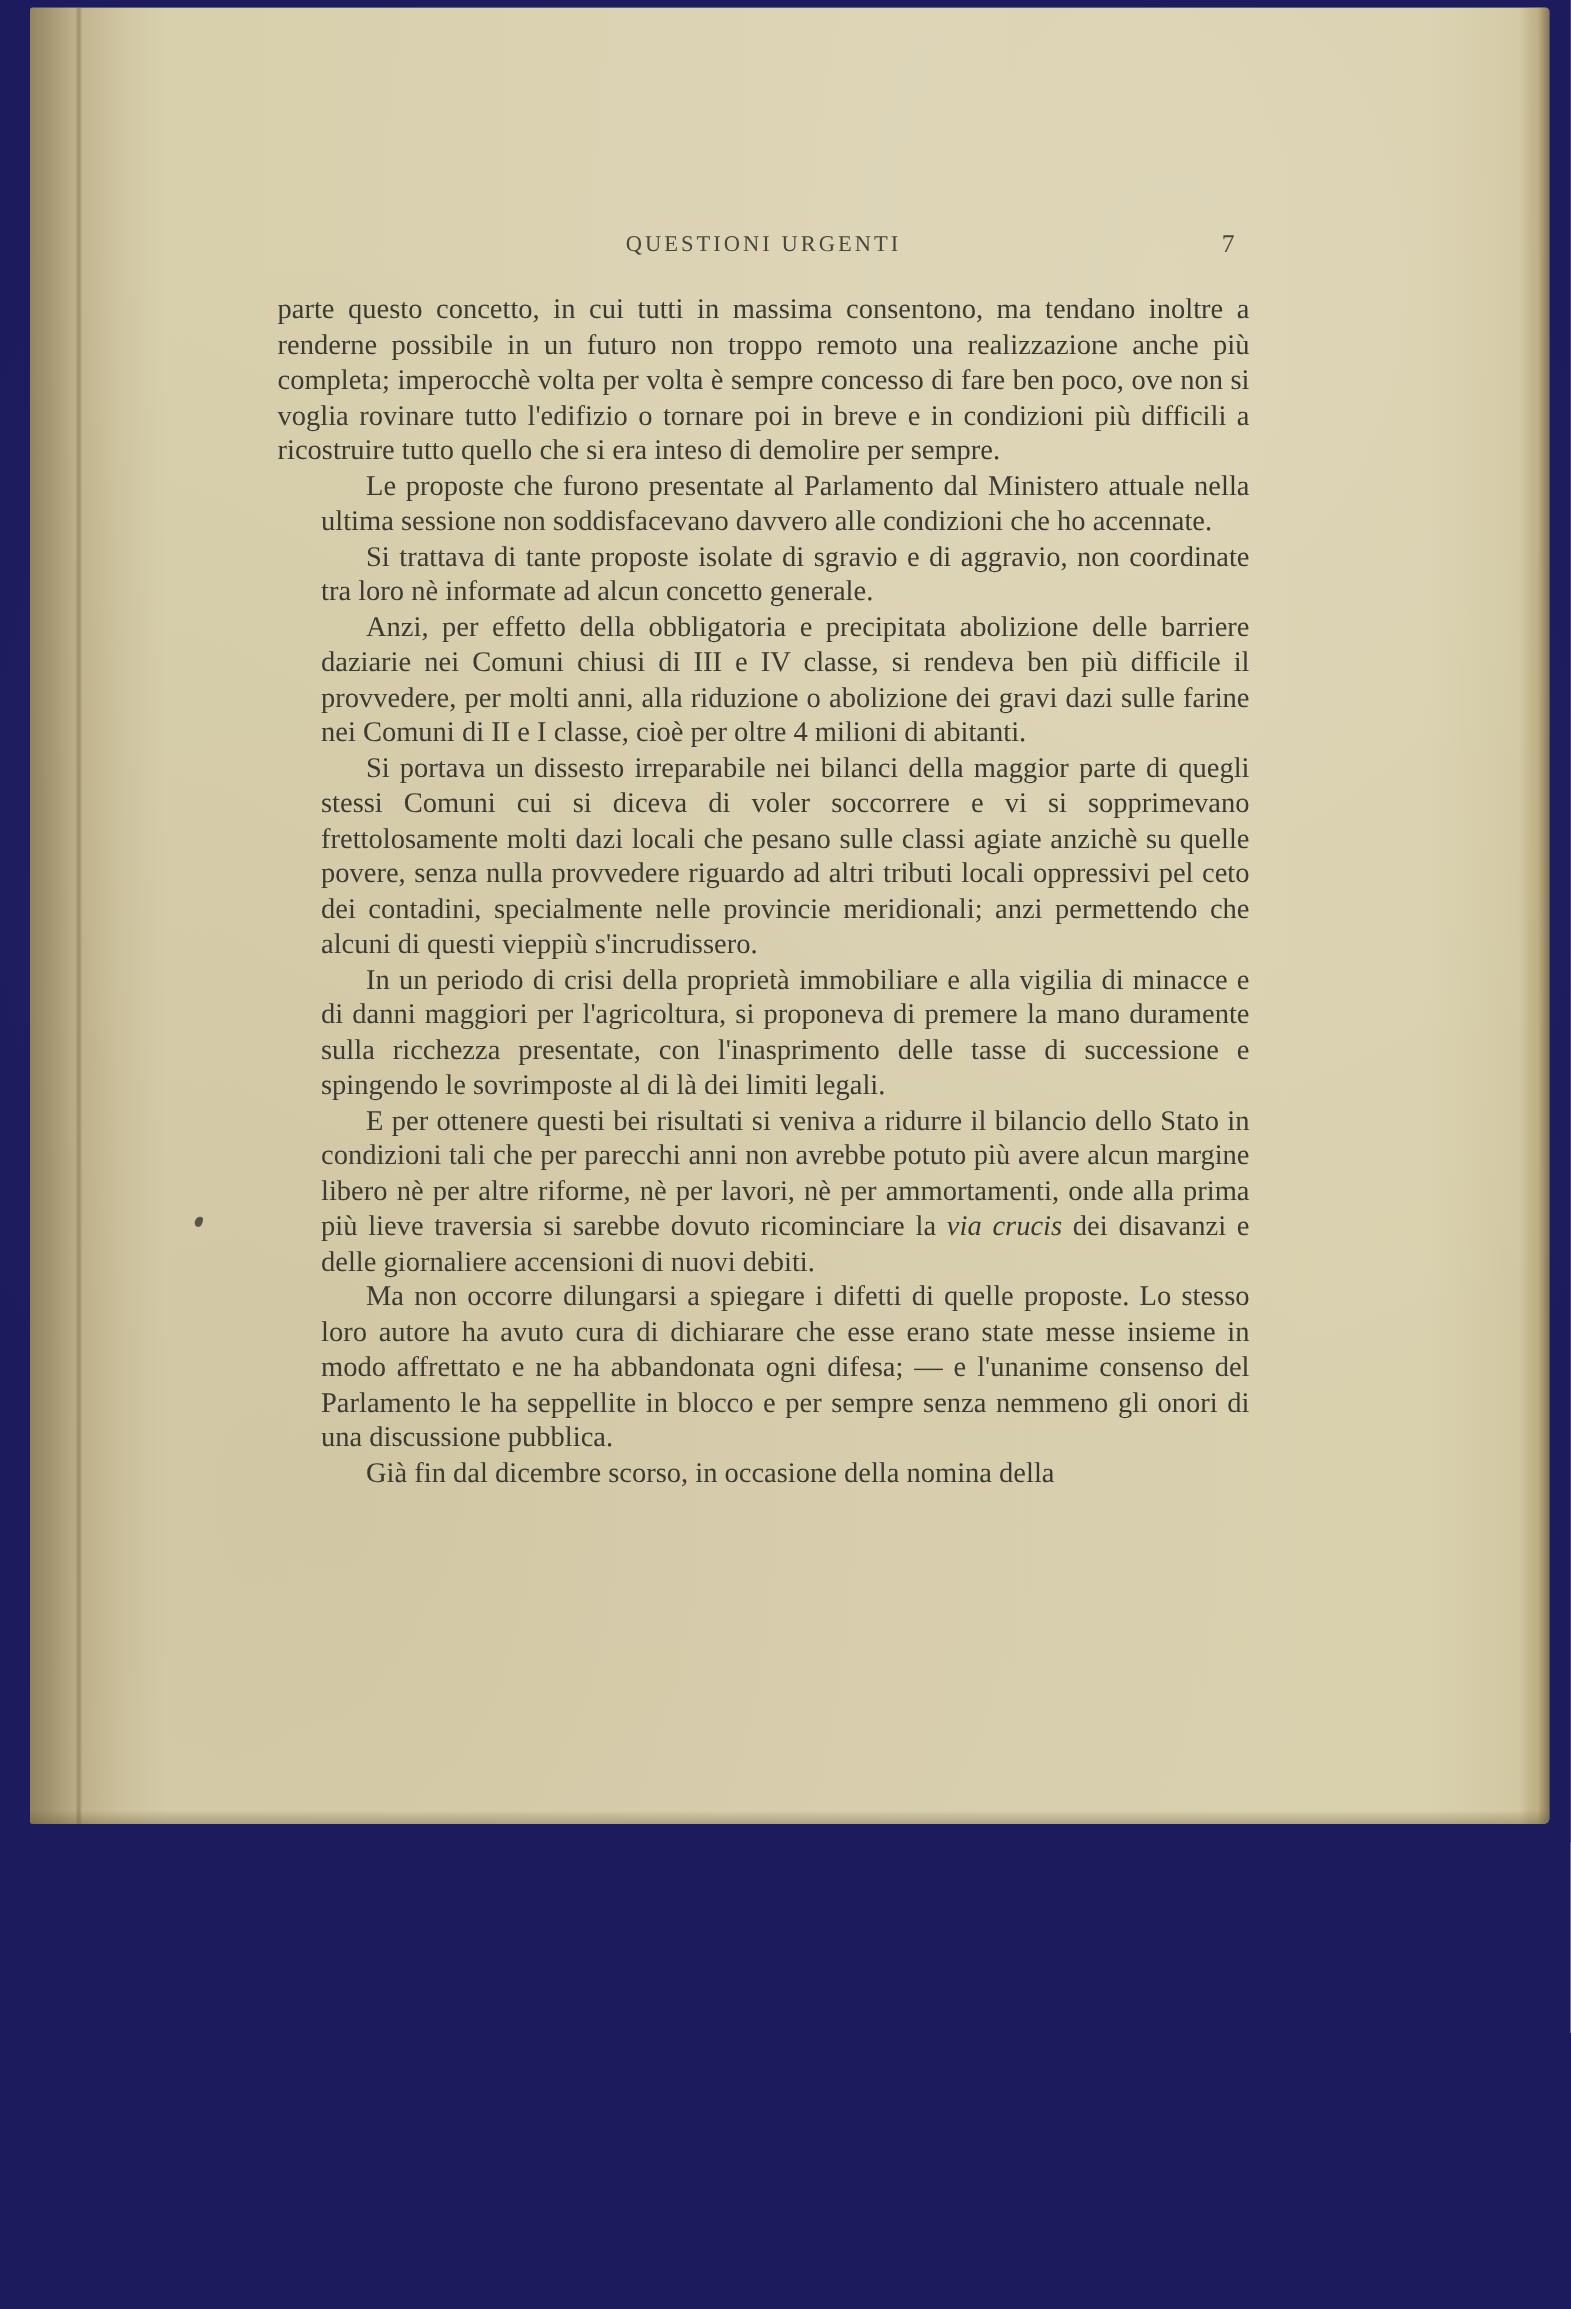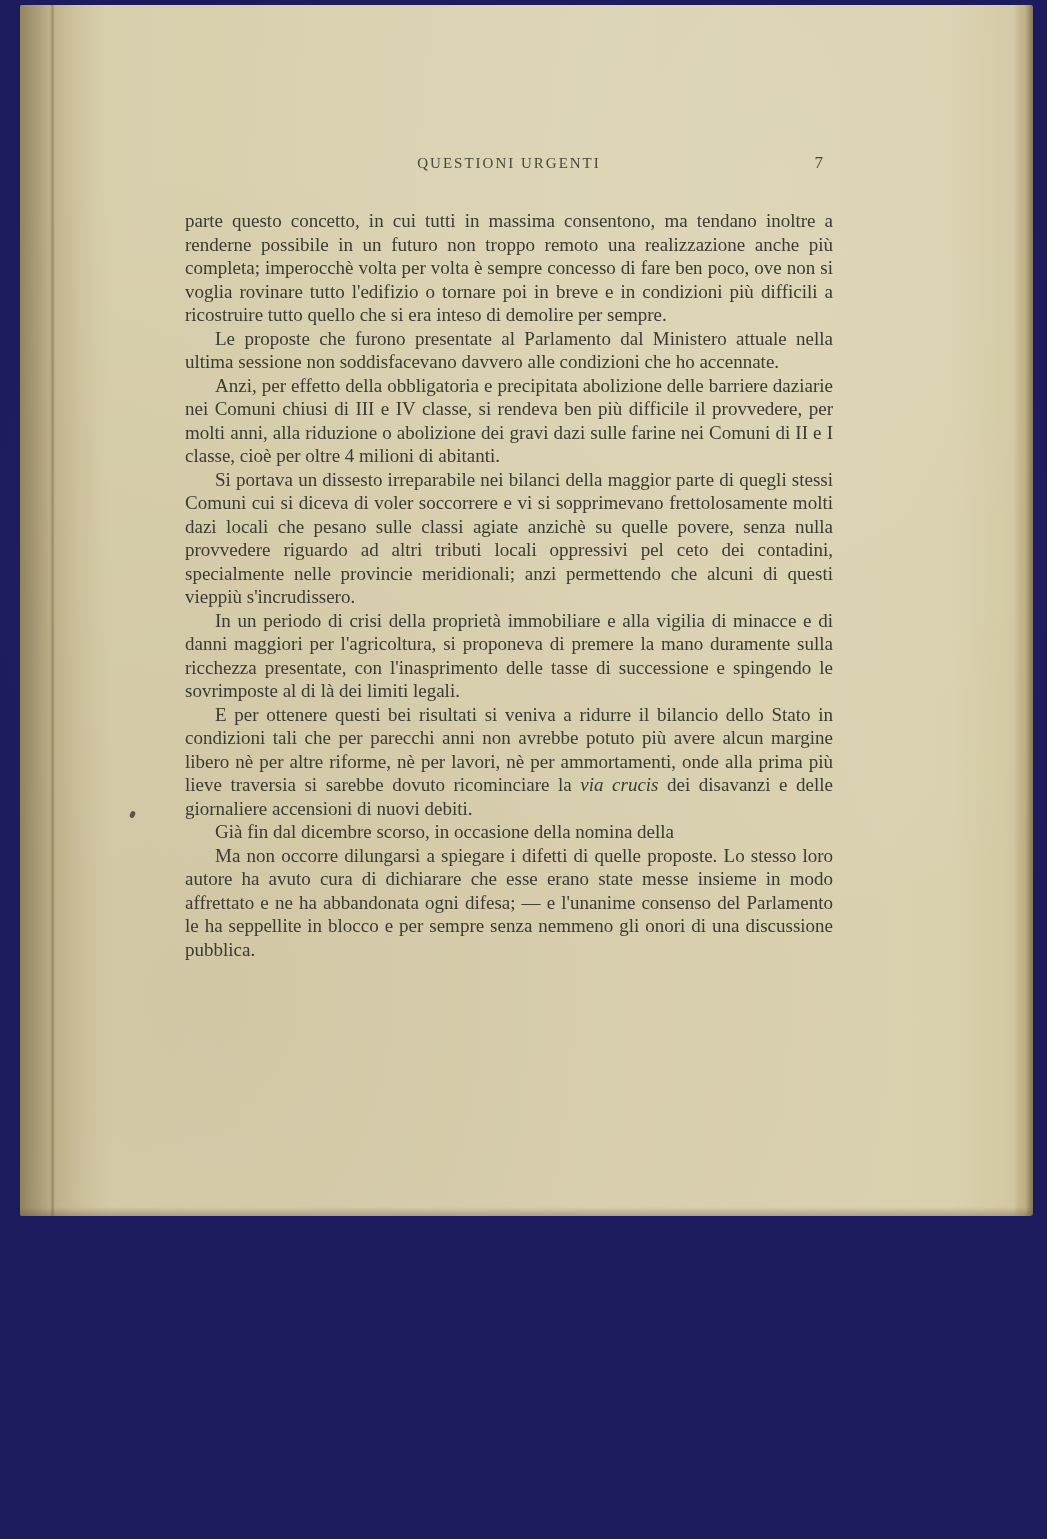--- a/index.html
+++ b/index.html
@@ -45,26 +45,26 @@
   .running-head {
     position: absolute; left: 165px; width: 648px; top: 150px;
     display: flex; align-items: baseline; justify-content: center;
     color: #48473d; font-size: 15px; letter-spacing: 2px;
   }
   .page-number {
     position: absolute; right: 10px; top: -2px;
     font-size: 17px; letter-spacing: 0;
   }
   .text-block {
-    position: absolute; left: 165px; width: 648px; top: 204px;
+    position: absolute; left: 165px; width: 648px; top: 190px;
     color: var(--ink, #3b3a33);
     font-size: 19px; line-height: 23.5px; text-align: justify;
   }
   .text-block p { margin: 0; }
-  .text-block p.indent { text-indent: 30px; }
+  .text-block p.indent { text-indent: 30px; margin-left: 29px; }
   .text-block em { font-style: italic; }
   .ink-speck {
     position: absolute; left: 110px; top: 806px; width: 5px; height: 7px;
     border-radius: 60% 40% 50% 50%;
     background: rgba(60,58,48,0.8); transform: rotate(18deg);
   }
 </style>
 </head>
 <body>
 
@@ -78,21 +78,22 @@
     <header class="running-head">
       <span>QUESTIONI URGENTI</span>
       <span class="page-number">7</span>
     </header>
 
     <div class="ink-speck"></div>
 
     <main class="text-block" id="paragraphs">
         <p><span>parte questo concetto, in cui tutti in massima consentono, ma tendano inoltre a renderne possibile in un futuro non troppo remoto una realizzazione anche più completa; imperocchè volta per volta è sempre concesso di fare ben poco, ove non si voglia rovinare tutto l'edifizio o tornare poi in breve e in condizioni più difficili a ricostruire tutto quello che si era inteso di demolire per sempre.</span></p>
         <p class="indent"><span>Le proposte che furono presentate al Parlamento dal Ministero attuale nella ultima sessione non soddisfacevano davvero alle condizioni che ho accennate.</span></p>
+        <p class="indent"><span>Si trattava di tante proposte isolate di sgravio e di aggravio, non coordinate tra loro nè informate ad alcun concetto generale.</span></p>
         <p class="indent"><span>Anzi, per effetto della obbligatoria e precipitata abolizione delle barriere daziarie nei Comuni chiusi di III e IV classe, si rendeva ben più difficile il provvedere, per molti anni, alla riduzione o abolizione dei gravi dazi sulle farine nei Comuni di II e I classe, cioè per oltre 4 milioni di abitanti.</span></p>
         <p class="indent"><span>Si portava un dissesto irreparabile nei bilanci della maggior parte di quegli stessi Comuni cui si diceva di voler soccorrere e vi si sopprimevano frettolosamente molti dazi locali che pesano sulle classi agiate anzichè su quelle povere, senza nulla provvedere riguardo ad altri tributi locali oppressivi pel ceto dei contadini, specialmente nelle provincie meridionali; anzi permettendo che alcuni di questi vieppiù s'incrudissero.</span></p>
         <p class="indent"><span>In un periodo di crisi della proprietà immobiliare e alla vigilia di minacce e di danni maggiori per l'agricoltura, si proponeva di premere la mano duramente sulla ricchezza presentate, con l'inasprimento delle tasse di successione e spingendo le sovrimposte al di là dei limiti legali.</span></p>
         <p class="indent"><span>E per ottenere questi bei risultati si veniva a ridurre il bilancio dello Stato in condizioni tali che per parecchi anni non avrebbe potuto più avere alcun margine libero nè per altre riforme, nè per lavori, nè per ammortamenti, onde alla prima più lieve traversia si sarebbe dovuto ricominciare la </span><em>via crucis</em><span> dei disavanzi e delle giornaliere accensioni di nuovi debiti.</span></p>
+        <p class="indent"><span>Ma non occorre dilungarsi a spiegare i difetti di quelle proposte. Lo stesso loro autore ha avuto cura di dichiarare che esse erano state messe insieme in modo affrettato e ne ha abbandonata ogni difesa; — e l'unanime consenso del Parlamento le ha seppellite in blocco e per sempre senza nemmeno gli onori di una discussione pubblica.</span></p>
         <p class="indent"><span>Già fin dal dicembre scorso, in occasione della nomina della</span></p>
-        <p class="indent"><span>Ma non occorre dilungarsi a spiegare i difetti di quelle proposte. Lo stesso loro autore ha avuto cura di dichiarare che esse erano state messe insieme in modo affrettato e ne ha abbandonata ogni difesa; — e l'unanime consenso del Parlamento le ha seppellite in blocco e per sempre senza nemmeno gli onori di una discussione pubblica.</span></p>
       </main>
   </div>
 </div>
 
 </body></html>

